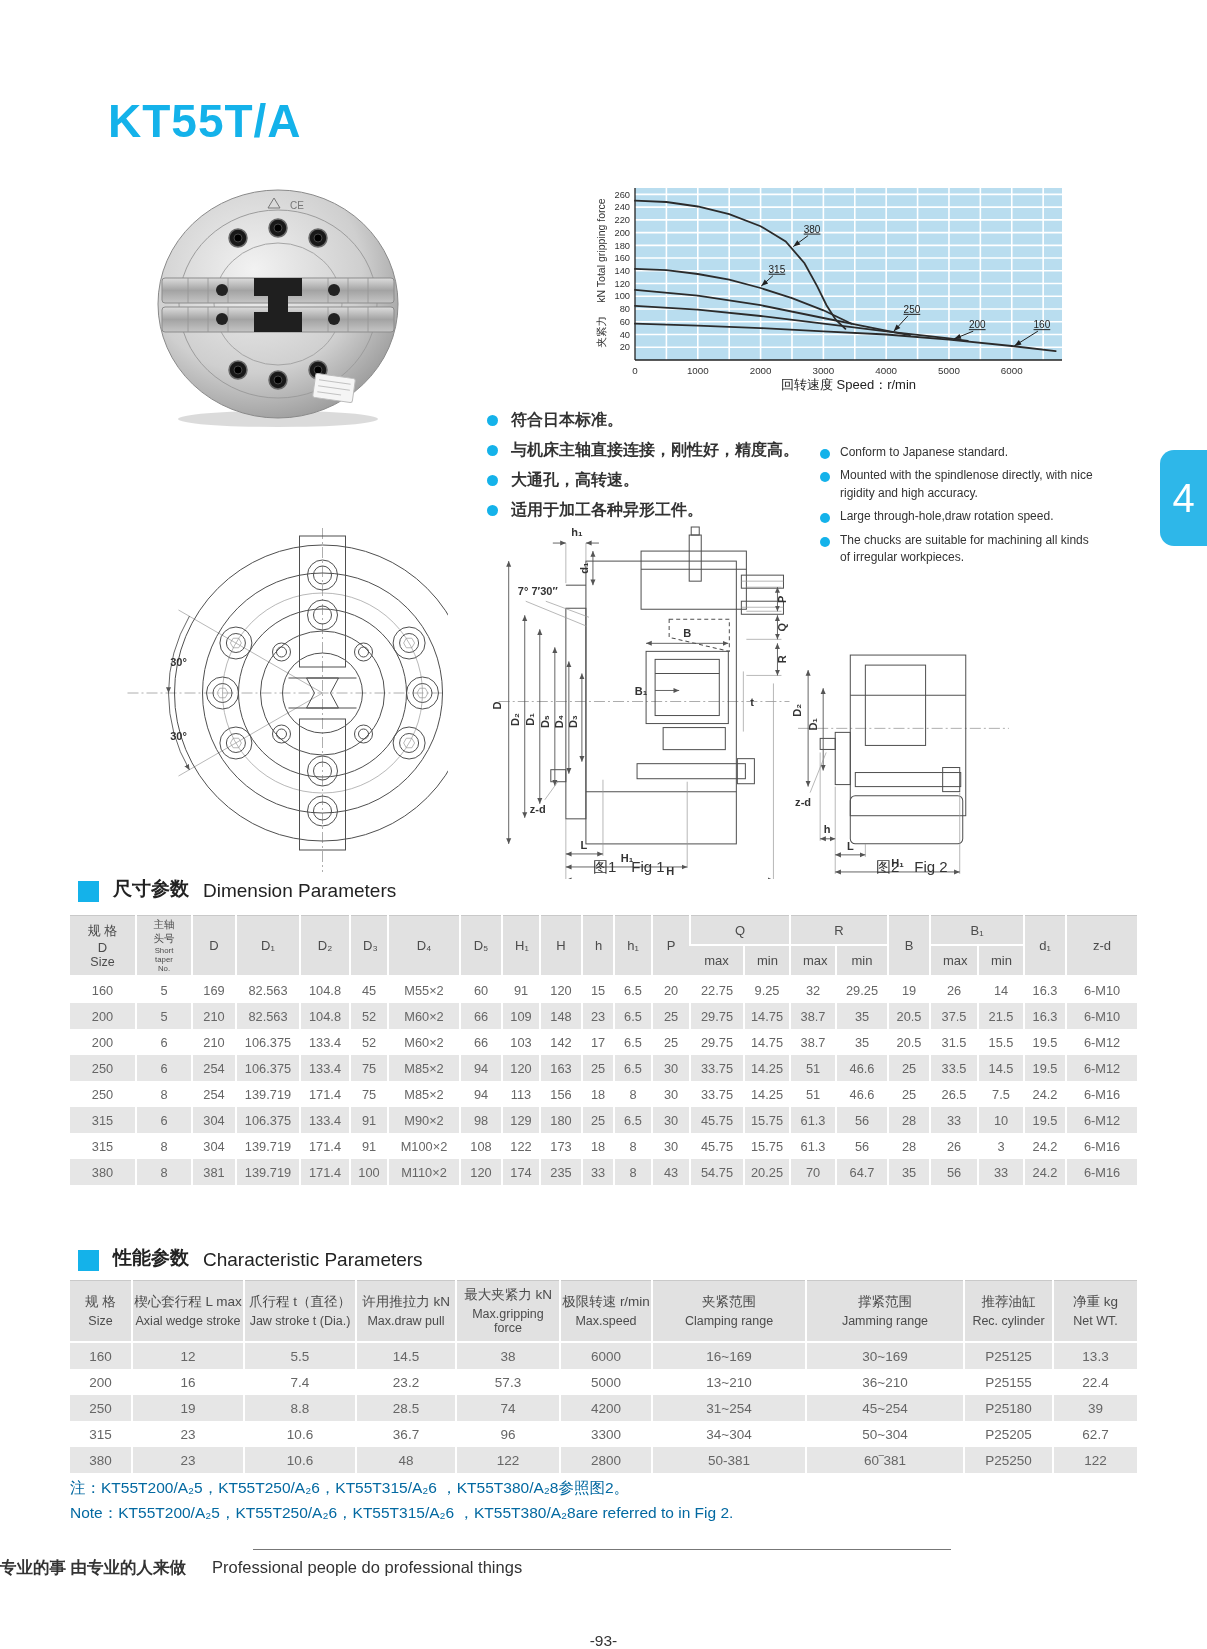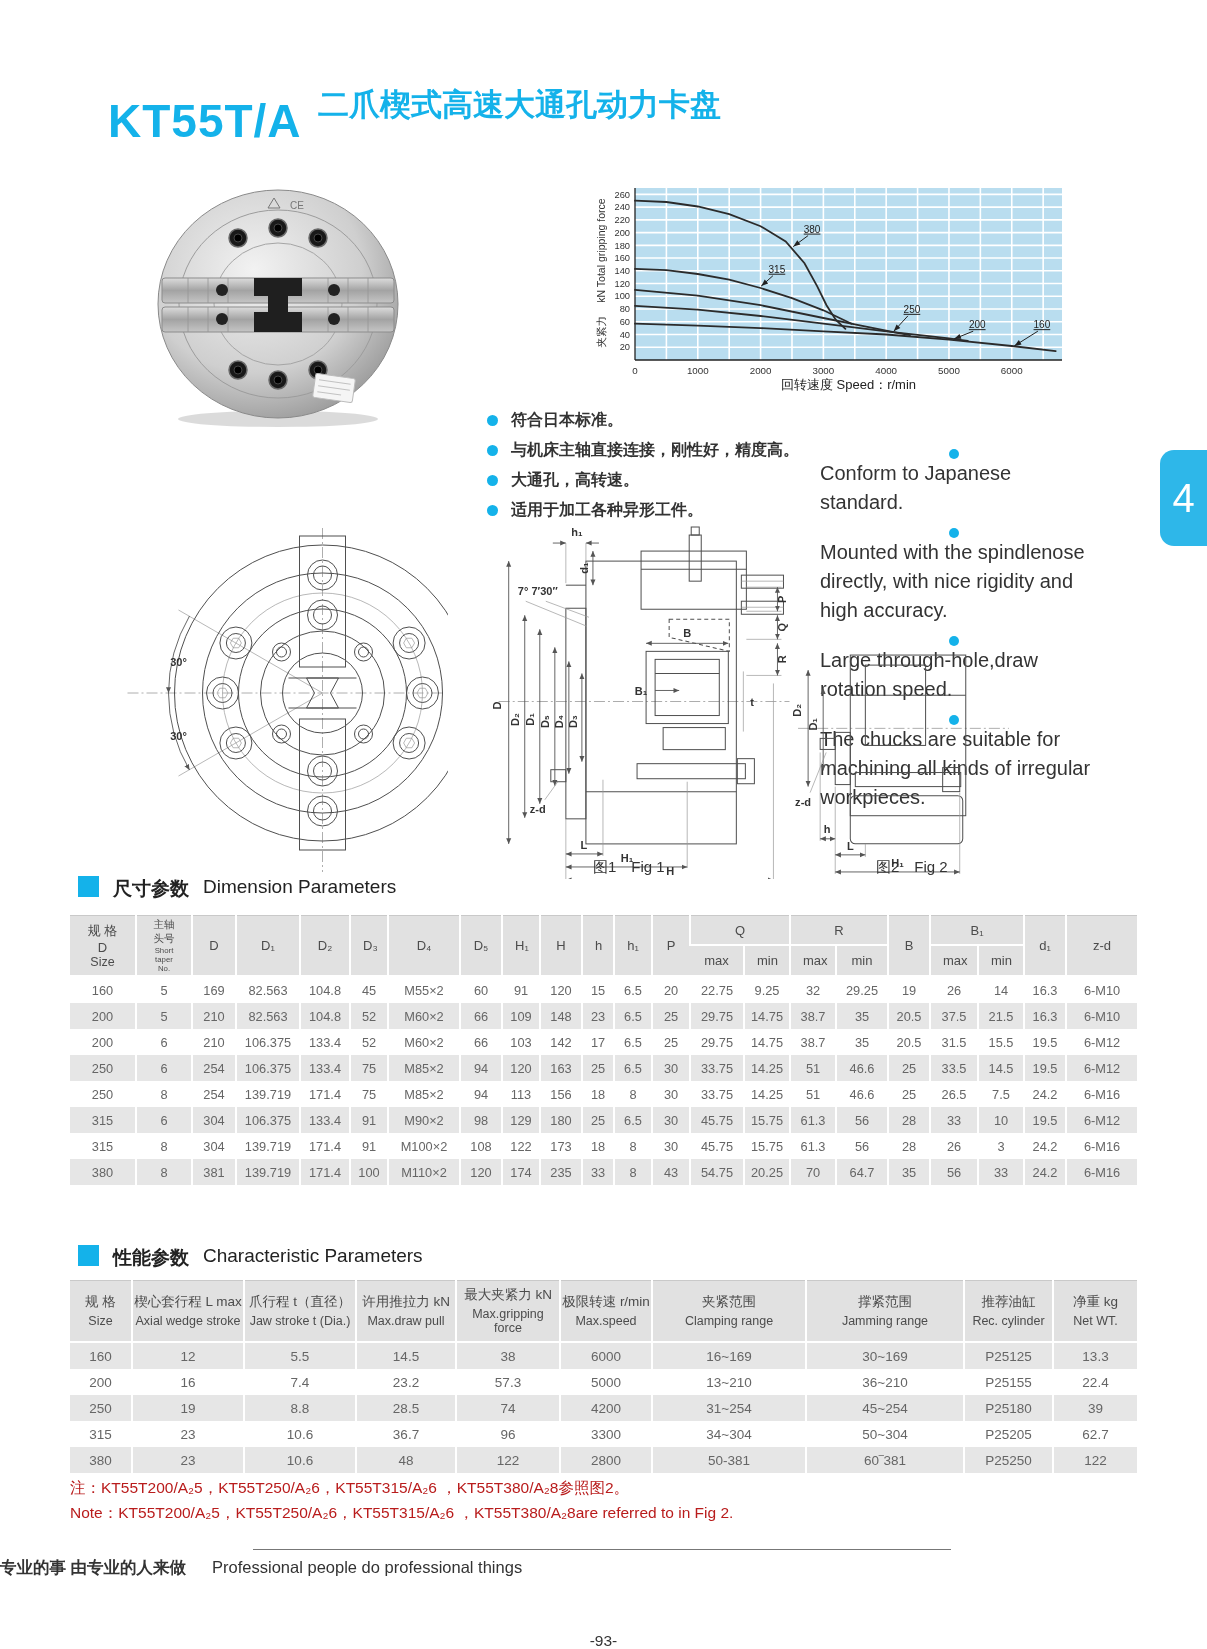--- a/index.html
+++ b/index.html
@@ -15,37 +15,37 @@
   .chart-wrap{position:absolute;left:588px;top:176px;width:486px;height:232px;}
   .chart-wrap svg{position:absolute;left:0;top:0;}
   .chart-ylabel{position:absolute;left:-81px;top:90px;width:190px;transform:rotate(-90deg);
                 font-size:10.5px;color:#333;text-align:center;}
   .chart-xlabel{position:absolute;left:47px;top:200px;width:427px;text-align:center;font-size:13px;color:#222;}
   
   .feat-cn{position:absolute;left:487px;top:410px;list-style:none;margin:0;padding:0;}
   .feat-cn li{display:flex;align-items:center;margin-bottom:9px;font-size:16px;font-weight:600;color:#333;}
   .feat-cn .dot{width:11px;height:11px;border-radius:50%;background:#14b2ea;margin-right:13px;flex:none;}
   .feat-en{position:absolute;left:820px;top:444px;width:278px;list-style:none;margin:0;padding:0;}
-  .feat-en li{display:flex;align-items:center;margin-bottom:6px;font-size:20px;color:#333;line-height:1.45;flex-direction:column;}
+  .feat-en li{display:flex;align-items:flex-start;margin-bottom:6px;font-size:12px;color:#333;line-height:1.45;}
   .feat-en .dot{width:10px;height:10px;border-radius:50%;background:#14b2ea;margin:5px 10px 0 0;flex:none;}
   
   .side-tab{position:absolute;right:0;top:450px;width:47px;height:96px;background:#2eb7e9;
             border-radius:14px 0 0 14px;display:flex;align-items:center;justify-content:center;
             font-size:40px;color:#fff;}
   
   .fig{position:absolute;}
   .fig .ln{stroke:#4f4f4f;stroke-width:1;fill:none;}
   .fig .thin{stroke:#9a9a9a;stroke-width:.7;fill:none;}
   .fig .cl{stroke:#999;stroke-width:.8;fill:none;stroke-dasharray:11 3 2 3;}
   .fig .dim{stroke:#555;stroke-width:.9;fill:none;}
   .fig .dash{stroke-dasharray:4 3;}
   .fig text{fill:#333;font-size:11px;font-weight:bold;stroke:none;font-family:"Liberation Sans",sans-serif;}
   .figcap{position:absolute;font-size:15px;color:#333;}
   
-  .sec{position:absolute;left:78px;display:flex;align-items:flex-start;gap:14px;}
+  .sec{position:absolute;left:78px;display:flex;align-items:flex-end;gap:14px;}
   .sec .sq{width:21px;height:21px;background:#14b2ea;flex:none;}
   .sec .cn{font-size:19px;font-weight:bold;color:#222;}
   .sec .en{font-size:19px;color:#222;}
   
   table.data-table{position:absolute;left:70px;border-collapse:collapse;table-layout:fixed;border-top:1px solid #c9c9c9;}
   .data-table th{background:#e1e1e1;color:#4c4c4c;font-weight:normal;text-align:center;
                  border-left:2px solid #fff;border-bottom:2px solid #fff;}
   .data-table th:first-child,.data-table td:first-child{border-left:none;}
   .data-table td{text-align:center;color:#666;border-left:2px solid #fff;}
   #dim-table{top:915px;width:1067px;}
@@ -56,33 +56,32 @@
   #dim-table .sub2{display:block;font-size:12.5px;}
   #dim-table .tpr1{display:block;font-size:10.5px;}
   #dim-table .tpr2{display:block;font-size:7.8px;}
   #char-table{top:1280px;width:1067px;}
   #char-table th{padding:5px 0 6px;}
   #char-table .hcn{display:block;font-size:13.5px;}
   #char-table .hen{display:block;font-size:12.5px;margin-top:3px;}
   #char-table td{font-size:13.5px;padding:5.5px 0;}
   #char-table tbody tr:nth-child(odd){background:#e6e6e6;}
   
-  .notes{position:absolute;left:70px;top:1475px;font-size:15.5px;color:#b91c1c;line-height:1.62;}
+  .notes{position:absolute;left:70px;top:1475px;font-size:15.5px;color:#0369a1;line-height:1.62;}
   .footer-line{position:absolute;left:253px;top:1549px;width:698px;border-top:1px solid #777;}
   .slogan{position:absolute;left:0;top:1557px;width:100%;text-align:left;font-size:16.5px;color:#333;}
   .slogan .cn{font-weight:600;margin-right:26px;}
   .pageno{position:absolute;left:0;top:1587px;width:100%;text-align:center;font-size:15.5px;color:#333;margin-top:45px;}
 </style>
 </head>
 <body>
 
 <div class="page">
 
   <div class="model">KT55T/A</div>
-  <div class="title-cn">二爪楔式高速大通孔动力卡盘</div>
 
   <svg class="photo" viewBox="0 0 320 252">
     <defs>
       <radialGradient id="gm" cx="40%" cy="35%" r="75%">
         <stop offset="0" stop-color="#f2f2f2"></stop>
           <stop offset=".6" stop-color="#cfcfcf"></stop>
           <stop offset="1" stop-color="#8f8f8f"></stop>
       </radialGradient>
       <linearGradient id="gj" x1="0" y1="0" x2="0" y2="1">
         <stop offset="0" stop-color="#dcdcdc"></stop>

